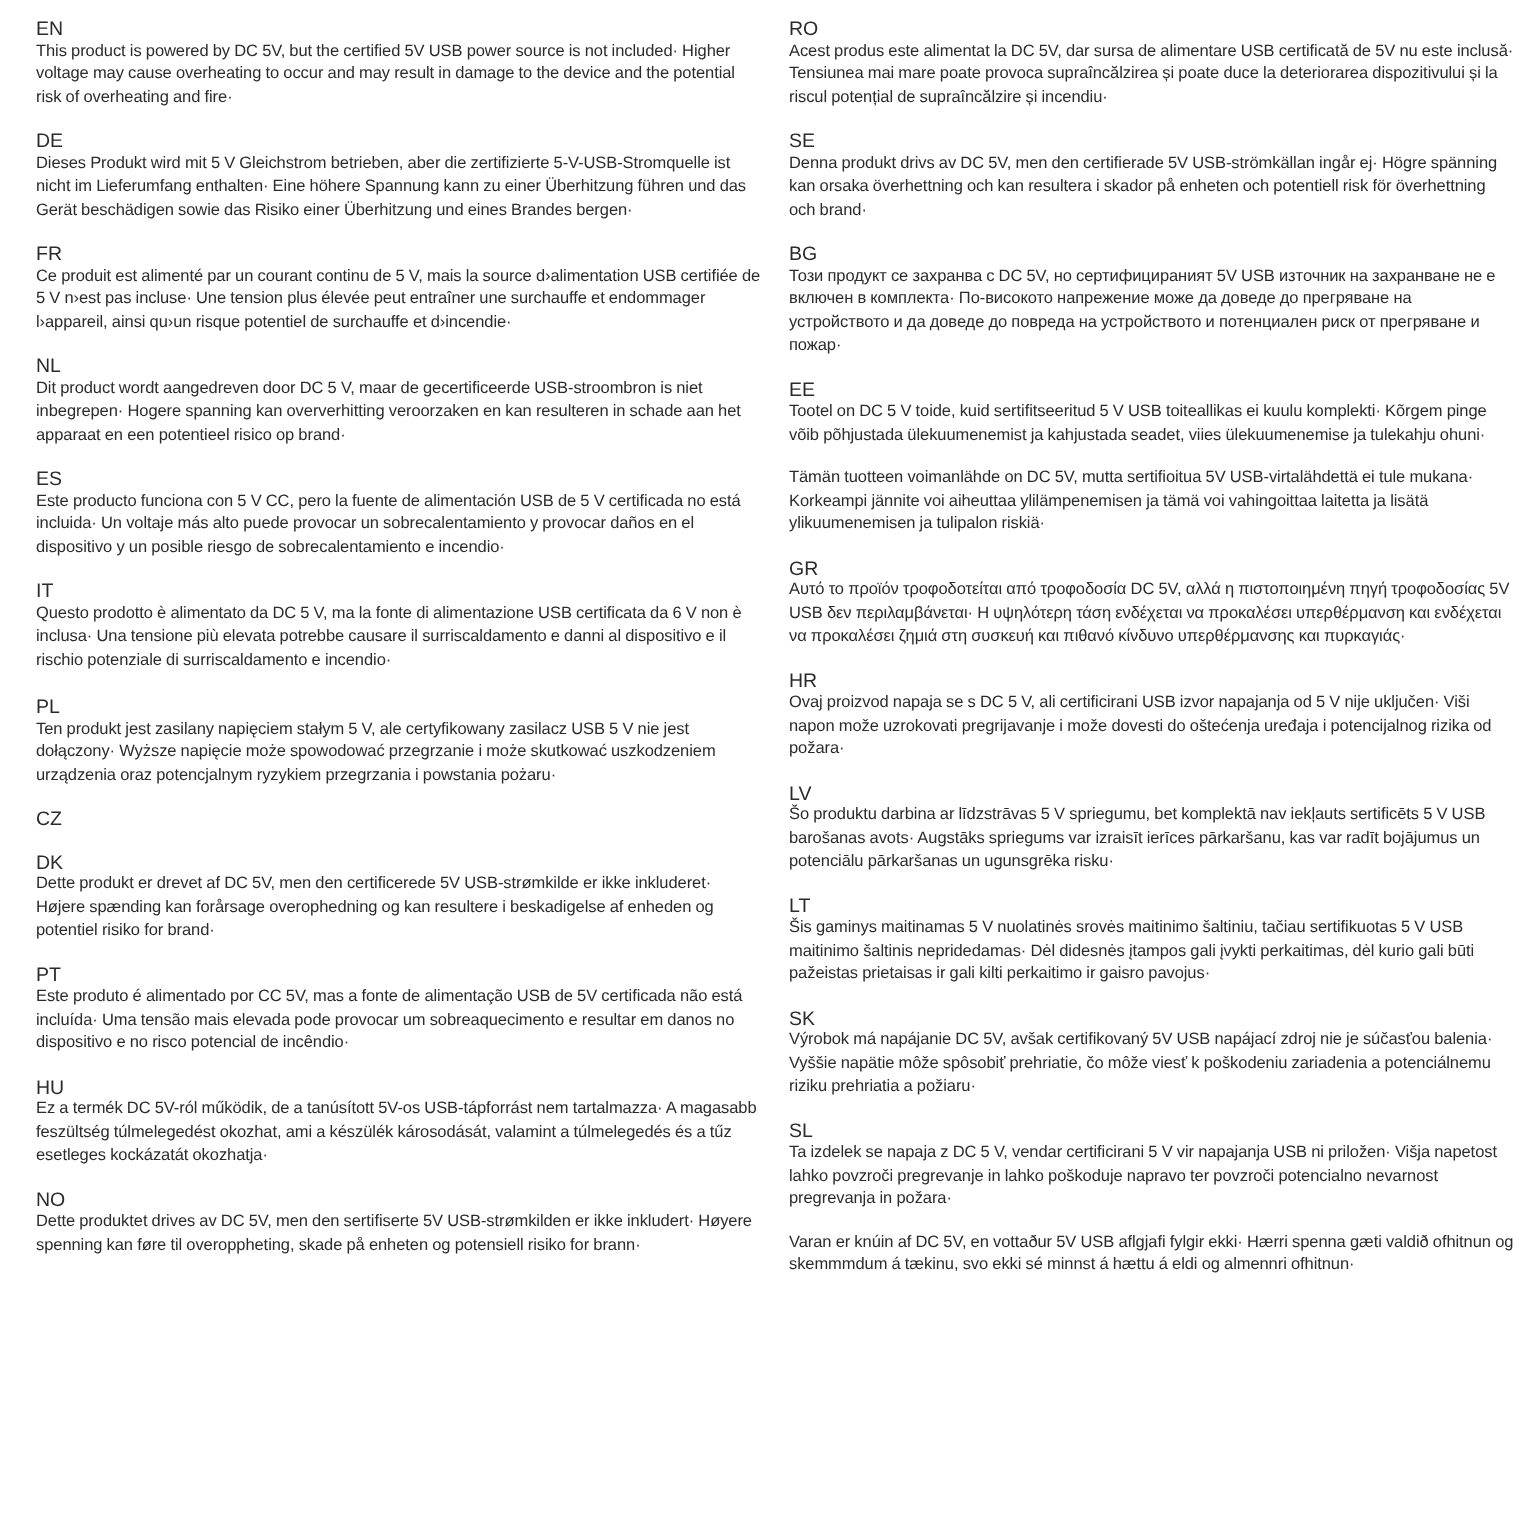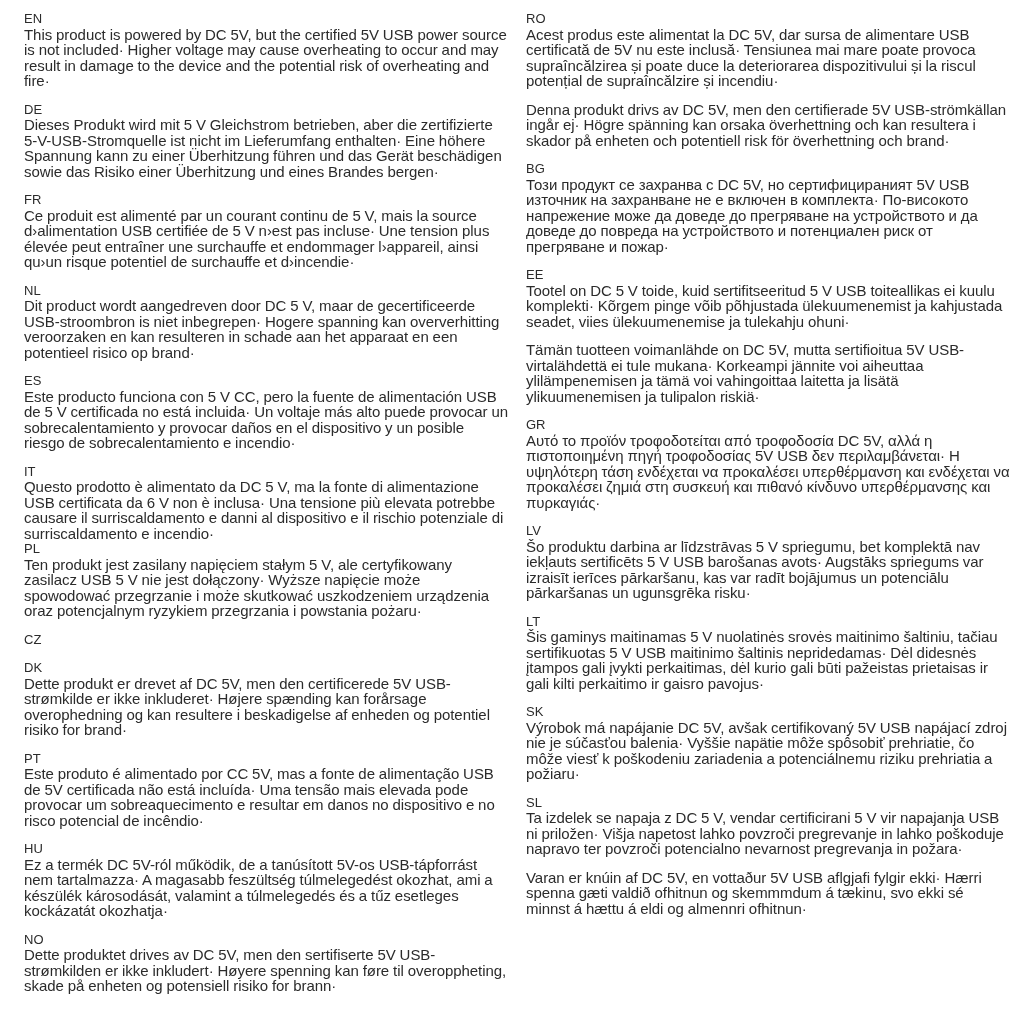--- a/index.html
+++ b/index.html
@@ -29,29 +29,29 @@
   section.lang-section {
     margin-bottom: 13px;
   }
   .lang-code {
     font-size: 13px;
     line-height: 15.5px;
     font-weight: 400;
     margin: 0;
   }
   .lang-text {
-    font-size: 15px;
+    font-size: 11px;
     line-height: 15.5px;
     letter-spacing: -0.05px;
     margin: 0;
     word-spacing: -0.2px;
   }
   
   .column[data-col="left"] section.lang-section:nth-of-type(6) {
-    margin-bottom: 0;
+    margin-bottom: 15px;
   }
 </style>
 </head>
 <body>
 
 <div class="page">
   <div class="column" data-col="left">
       <section class="lang-section">
         <div class="lang-code">EN</div>
         <p class="lang-text">This product is powered by DC 5V, but the certified 5V USB power source is not included· Higher voltage may cause overheating to occur and may result in damage to the device and the potential risk of overheating and fire·</p>
@@ -99,36 +99,41 @@
         <div class="lang-code">NO</div>
         <p class="lang-text">Dette produktet drives av DC 5V, men den sertifiserte 5V USB-strømkilden er ikke inkludert· Høyere spenning kan føre til overoppheting, skade på enheten og potensiell risiko for brann·</p>
       </section>
     </div>
   <div class="column" data-col="right">
       <section class="lang-section">
         <div class="lang-code">RO</div>
         <p class="lang-text">Acest produs este alimentat la DC 5V, dar sursa de alimentare USB certificată de 5V nu este inclusă· Tensiunea mai mare poate provoca supraîncălzirea și poate duce la deteriorarea dispozitivului și la riscul potențial de supraîncălzire și incendiu·</p>
       </section>
       <section class="lang-section">
+        <div class="lang-code">SE</div>
         <p class="lang-text">Denna produkt drivs av DC 5V, men den certifierade 5V USB-strömkällan ingår ej· Högre spänning kan orsaka överhettning och kan resultera i skador på enheten och potentiell risk för överhettning och brand·</p>
       </section>
       <section class="lang-section">
         <div class="lang-code">BG</div>
         <p class="lang-text">Този продукт се захранва с DC 5V, но сертифицираният 5V USB източник на захранване не е включен в комплекта· По-високото напрежение може да доведе до прегряване на устройството и да доведе до повреда на устройството и потенциален риск от прегряване и пожар·</p>
       </section>
       <section class="lang-section">
         <div class="lang-code">EE</div>
         <p class="lang-text">Tootel on DC 5 V toide, kuid sertifitseeritud 5 V USB toiteallikas ei kuulu komplekti· Kõrgem pinge võib põhjustada ülekuumenemist ja kahjustada seadet, viies ülekuumenemise ja tulekahju ohuni·</p>
       </section>
       <section class="lang-section">
         <p class="lang-text">Tämän tuotteen voimanlähde on DC 5V, mutta sertifioitua 5V USB-virtalähdettä ei tule mukana· Korkeampi jännite voi aiheuttaa ylilämpenemisen ja tämä voi vahingoittaa laitetta ja lisätä ylikuumenemisen ja tulipalon riskiä·</p>
       </section>
       <section class="lang-section">
         <div class="lang-code">GR</div>
         <p class="lang-text">Αυτό το προϊόν τροφοδοτείται από τροφοδοσία DC 5V, αλλά η πιστοποιημένη πηγή τροφοδοσίας 5V USB δεν περιλαμβάνεται· Η υψηλότερη τάση ενδέχεται να προκαλέσει υπερθέρμανση και ενδέχεται να προκαλέσει ζημιά στη συσκευή και πιθανό κίνδυνο υπερθέρμανσης και πυρκαγιάς·</p>
+      </section>
+      <section class="lang-section">
+        <div class="lang-code">HR</div>
+        <p class="lang-text">Ovaj proizvod napaja se s DC 5 V, ali certificirani USB izvor napajanja od 5 V nije uključen· Viši napon može uzrokovati pregrijavanje i može dovesti do oštećenja uređaja i potencijalnog rizika od požara·</p>
       </section>
       <section class="lang-section">
         <div class="lang-code">LV</div>
         <p class="lang-text">Šo produktu darbina ar līdzstrāvas 5 V spriegumu, bet komplektā nav iekļauts sertificēts 5 V USB barošanas avots· Augstāks spriegums var izraisīt ierīces pārkaršanu, kas var radīt bojājumus un potenciālu pārkaršanas un ugunsgrēka risku·</p>
       </section>
       <section class="lang-section">
         <div class="lang-code">LT</div>
         <p class="lang-text">Šis gaminys maitinamas 5 V nuolatinės srovės maitinimo šaltiniu, tačiau sertifikuotas 5 V USB maitinimo šaltinis nepridedamas· Dėl didesnės įtampos gali įvykti perkaitimas, dėl kurio gali būti pažeistas prietaisas ir gali kilti perkaitimo ir gaisro pavojus·</p>
       </section>
       <section class="lang-section">

